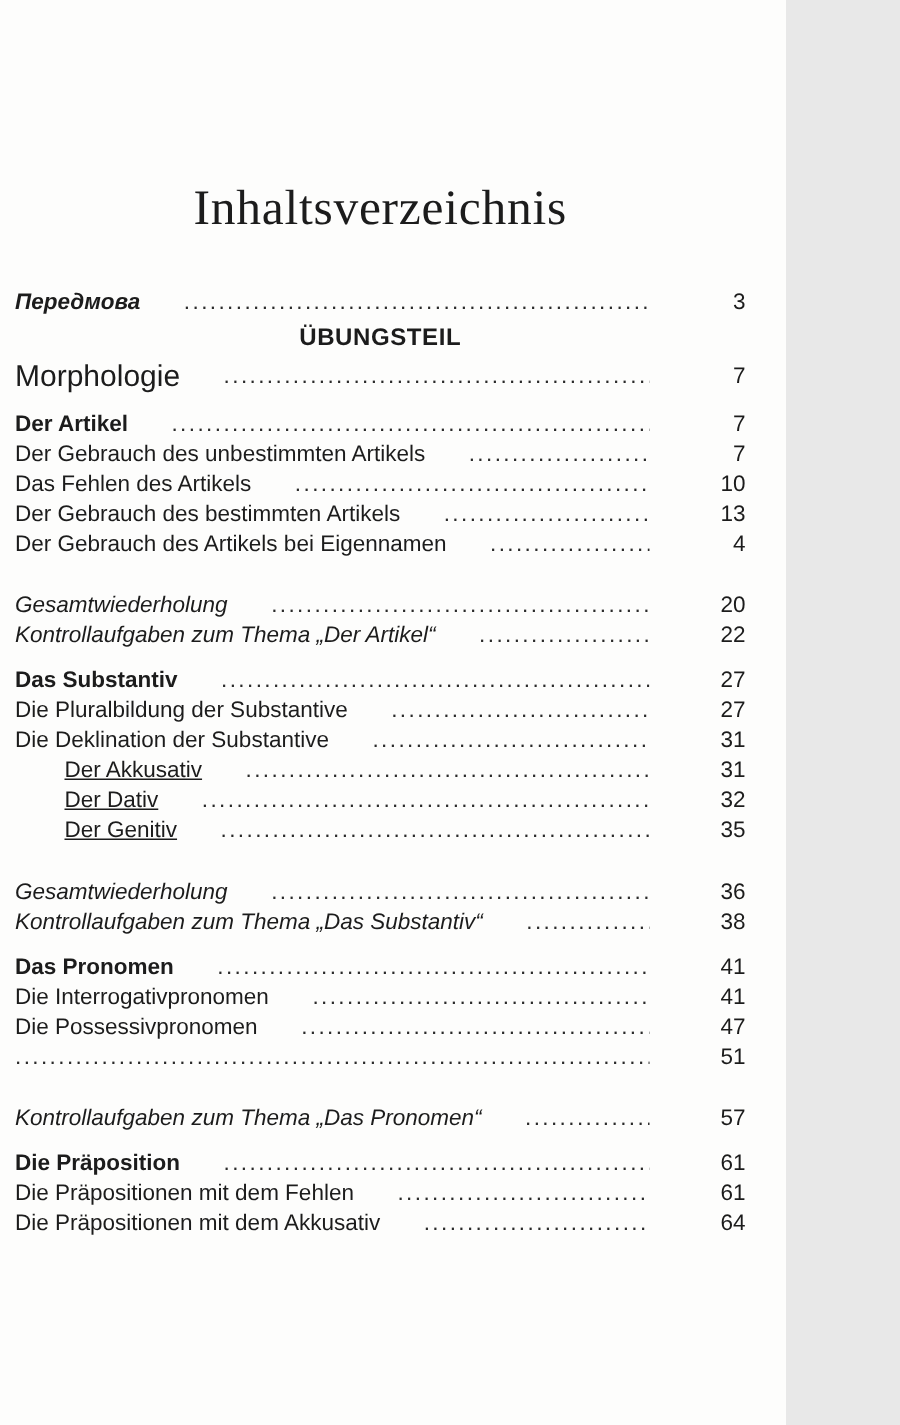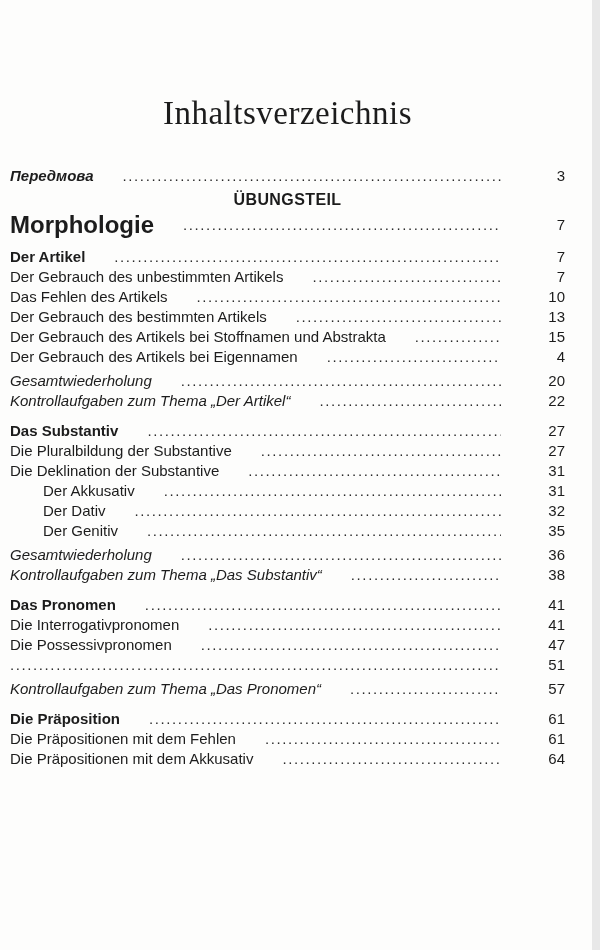--- a/index.html
+++ b/index.html
@@ -2,29 +2,29 @@
 <html><head>
 <meta charset="utf-8">
 <style>
   html, body {
     margin: 0;
     padding: 0;
     background: #e8e8e8;
   }
   .sheet {
     position: relative;
-    width: 592px;
+    width: 524px;
     height: 950px;
     background: #fdfdfc;
     color: #1c1c1c;
     font-family: "Liberation Sans", sans-serif;
     font-size: 15px;
     overflow: hidden;
     box-sizing: border-box;
-    padding: 94px 27px 0 10px;
+    padding: 120px 27px 0 10px;
   }
   .title {
     font-family: "Liberation Serif", serif;
     font-weight: 400;
     font-size: 33px;
     line-height: 38px;
     text-align: center;
     margin: 0 0 34px 0;
     letter-spacing: 0.5px;
   }
@@ -68,37 +68,38 @@
     line-height: 20px;
     text-align: center;
     margin-top: 4px;
     letter-spacing: 0.4px;
   }
   .chapter {
     margin-top: 3px;
     line-height: 24px;
   }
   .chapter .label {
-    font-weight: bold;
-    font-size: 24px;
+    font-weight: normal;
+    font-size: 20px;
   }
   .section-header {
     margin-top: 10px;
   }
   .section-header .label {
     font-weight: bold;
   }
   .row.italic .label {
     font-style: italic;
   }
   .row.gap {
-    margin-top: 4px;
+    margin-top: 21px;
   }
   .row.indent .label {
     padding-left: 33px;
+    text-decoration: underline;
   }
   .em {
     font-style: italic;
   }
 </style>
 </head>
 <body>
 
 <div class="sheet">
 
@@ -134,25 +135,20 @@
           <span class="label">Das Fehlen des Artikels</span>
           <span class="dots"></span>
           <span class="page">10</span>
         </div>
         <div class="row">
           <span class="label">Der Gebrauch des bestimmten Artikels</span>
           <span class="dots"></span>
           <span class="page">13</span>
         </div>
         <div class="row">
-          <span class="label">Der Gebrauch des Artikels bei Stoffnamen und Abstrakta</span>
-          <span class="dots"></span>
-          <span class="page">15</span>
-        </div>
-        <div class="row">
           <span class="label">Der Gebrauch des Artikels bei Eigennamen</span>
           <span class="dots"></span>
           <span class="page">4</span>
         </div>
         <div class="row italic gap">
           <span class="label">Gesamtwiederholung</span>
           <span class="dots"></span>
           <span class="page">20</span>
         </div>
         <div class="row italic">

